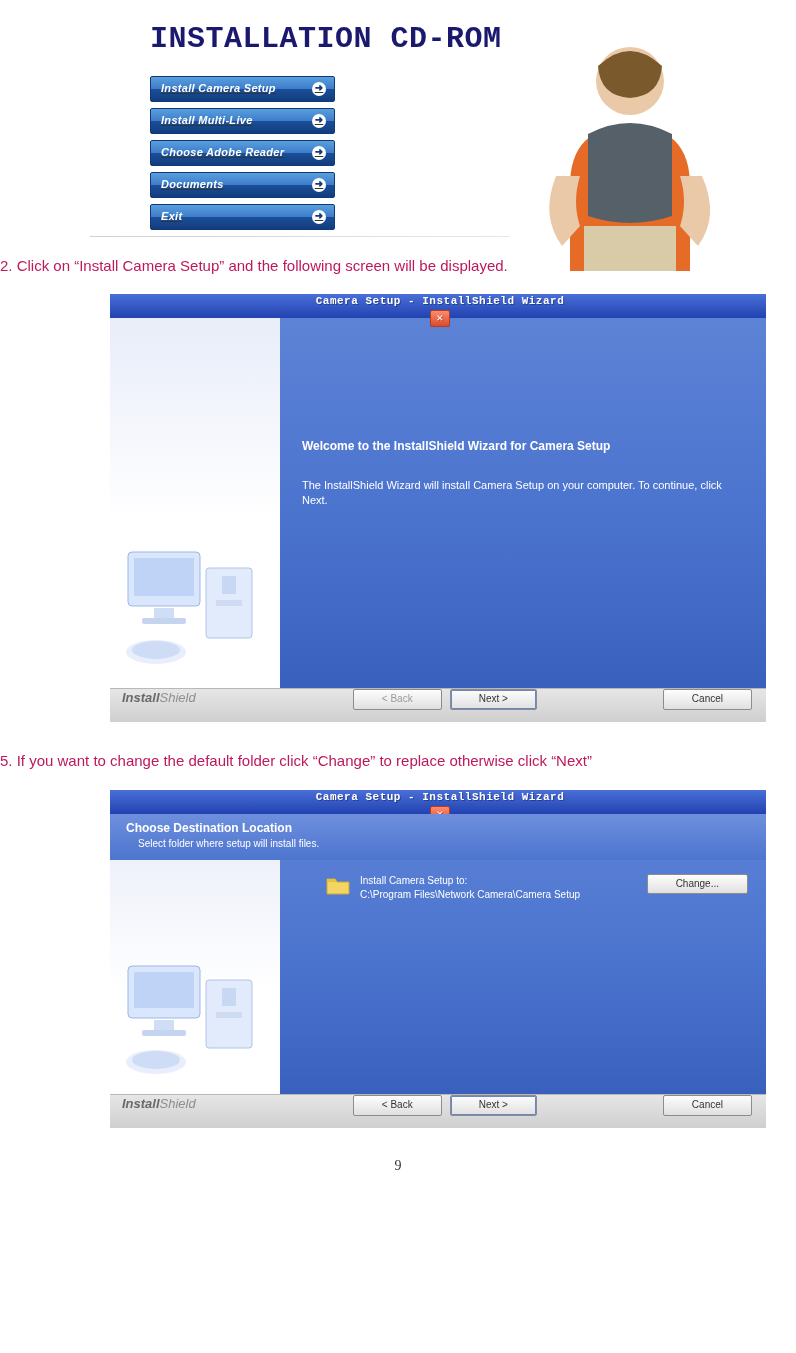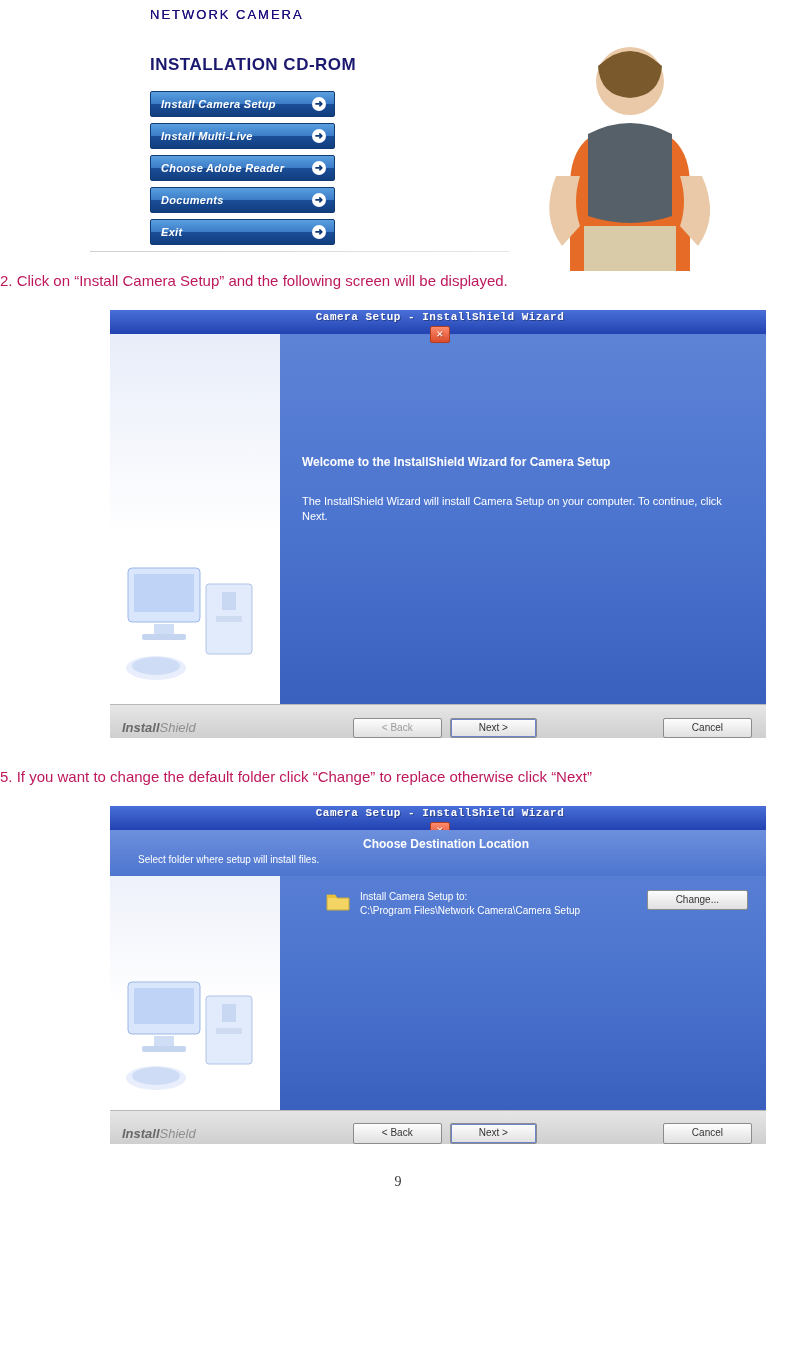--- a/index.html
+++ b/index.html
@@ -21,26 +21,28 @@
   .product-line {
     color: #1b0e7c;
     letter-spacing: 2px;
     font-size: 13px;
     padding: 6px 0 10px 60px;
     text-shadow: 0 0 0 #1b0e7c;
   }
   .cdrom-title {
     color: #1a196f;
     font-weight: bold;
-    font-size: 17px;
+    font-size: 30px;
     letter-spacing: .5px;
     padding: 18px 0 14px 60px;
+    font-family: Liberation Mono, monospace;
   }
   .menu-col {
     padding-left: 60px;
+    text-decoration: underline;
   }
   .cd-btn {
     width: 185px; height: 26px;
     margin-bottom: 6px;
     background: linear-gradient(to bottom,#5aa0e0 0%,#3d7dc8 48%,#1a4e98 52%,#123d7d 100%);
     border: 1px solid #0e3a76;
     border-radius: 2px;
     display: flex;
     align-items: center;
     justify-content: space-between;
@@ -125,21 +127,21 @@
   .wiz-right .welcome { font-weight: bold; font-size:12px; margin-bottom: 22px; }
   .wiz-right .desc { line-height: 1.4; }
 
   
   .wiz-body.short { height: 280px; flex-direction: column; }
   .dest-header {
     background: linear-gradient(to bottom,#6d8fdd,#4d75cf);
     padding: 6px 0 8px 16px;
     color: #fff;
   }
-  .dest-header .t1 { font-weight: bold; font-size: 12px; text-align: center; }
+  .dest-header .t1 { font-weight: bold; font-size: 12px; }
   .dest-header .t2 { font-size: 10px; padding-left: 12px; }
   .dest-row { display:flex; flex:1;gap:28px; }
   .dest-left {
     width: 170px;
     background: linear-gradient(to bottom,#eef1fa,#ffffff 55%);
     position: relative;
   }
   .dest-left svg{ position:absolute; bottom:12px; left:10px; width:150px; height:130px; }
   .dest-right { flex:1; padding: 14px 18px 0 18px; color:#fff; font-size:10px; }
   .folder-row { display:flex; align-items:flex-start; gap:10px; }
@@ -158,35 +160,34 @@
     cursor: pointer;
   }
   .win-btn.disabled { color:#9a9a9a; cursor:default; }
   .win-btn.outlined { box-shadow: 0 0 0 1px #6a86c9 inset; }
 
   .footer-bar {
     height: 34px;
     background: linear-gradient(to bottom,#e6e6e6,#cfcfcf);
     border-top: 1px solid #b8b8b8;
     display: flex;
-    align-items: flex-end;
+    align-items: flex-start;
     padding: 0 14px 0 12px;
     gap: 8px;
   }
   .footer-brand { font-style: italic; font-size: 13px; color:#8f8f8f; }
   .footer-brand b { color:#6a6a6a; font-weight:bold; }
   .footer-bar .spacer { flex:1; }
 
   .pagenum { text-align:center; font-family: "Times New Roman", serif; font-size:14px; margin-top:28px; }
 </style>
 </head>
 <body>
 
 <div class="cdrom-panel">
-  <div class="product-line">NETWORK CAMERA</div>
   <div class="cdrom-title">INSTALLATION CD-ROM</div>
 
   <div class="menu-col">
     <div class="cd-btn">
       <span>Install Camera Setup</span>
       <span class="arrow-icon">➜</span>
     </div>
     <div class="cd-btn">
       <span>Install Multi-Live</span>
       <span class="arrow-icon">➜</span>

